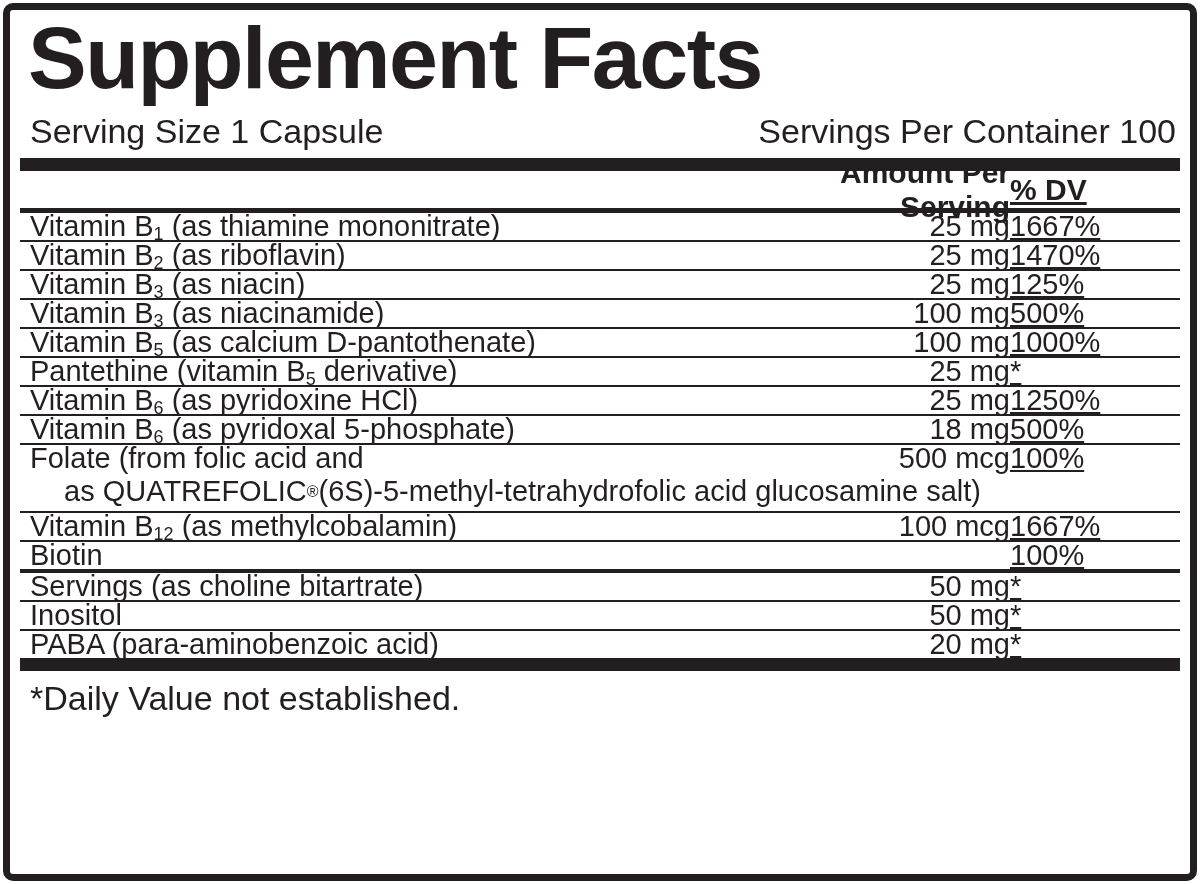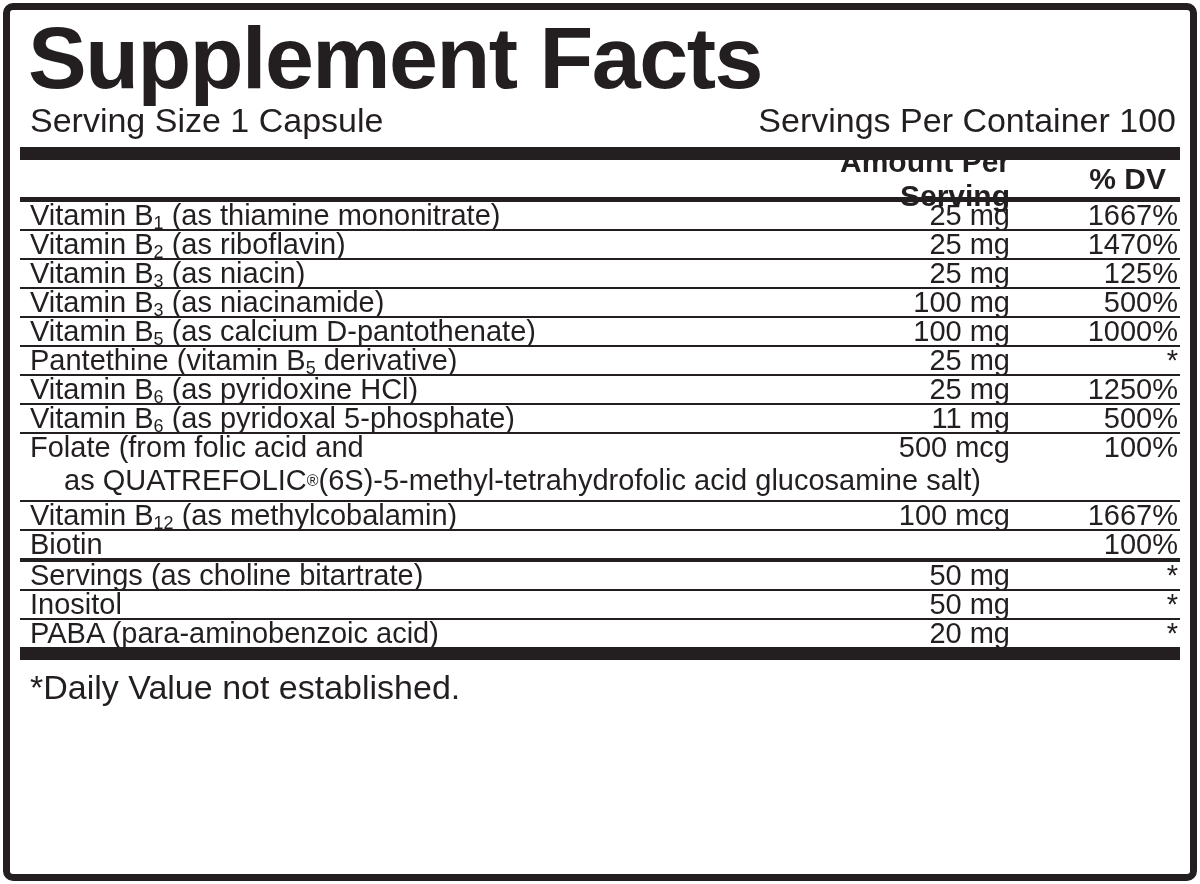--- a/index.html
+++ b/index.html
@@ -16,21 +16,21 @@
     inset: 3px;
     border: 7px solid var(--ink);
     border-radius: 10px;
     background: #ffffff;
     overflow: hidden;
     display: flex;
     flex-direction: column;
     padding: 0 6px;
   }
   .panel-title {
-    margin: 6px 0 3px 12px;
+    margin: 6px 0 14px 12px;
     font-size: 88px;
     font-weight: bold;
     letter-spacing: -1.5px;
     line-height: 0.95;
     white-space: nowrap;
   }
   .serving-row {
     display: flex;
     justify-content: space-between;
     align-items: flex-end;
@@ -43,21 +43,21 @@
   .bar-med { height: 5px; }
   .header-row {
     display: flex;
     align-items: center;
     height: 37px;
     font-weight: bold;
     font-size: 30px;
   }
   .c-name { flex: 1; padding-left: 14px; }
   .c-amt { width: 190px; text-align: right; flex: none; }
-  .c-dv { width: 174px; text-align: right; padding-right: 6px; flex: none; }
+  .c-dv { width: 174px; text-align: left; padding-right: 6px; flex: none; text-decoration: underline; }
   .header-row .c-dv { padding-right: 18px; }
   .rows { display: flex; flex-direction: column; font-size: 29px; }
   .sep { height: 2px; background: var(--ink); margin: 0 4px; flex: none; }
   .sep-med { height: 4px; }
   .row-main { display: flex; align-items: center; height: 27px; }
   .line2 {
     display: flex; align-items: center;
     height: 39px;
     padding-left: 48px;
   }
@@ -143,21 +143,21 @@
         <div class="row-main">
           <span class="c-name">Vitamin B<sub>6</sub> (as pyridoxine HCl)</span>
           <span class="c-amt">25 mg</span>
           <span class="c-dv">1250%</span>
         </div>
       </div>
       <div class="sep"></div>
       <div class="row">
         <div class="row-main">
           <span class="c-name">Vitamin B<sub>6</sub> (as pyridoxal 5-phosphate)</span>
-          <span class="c-amt">11 mg</span>
+          <span class="c-amt">18 mg</span>
           <span class="c-dv">500%</span>
         </div>
       </div>
       <div class="sep"></div>
       <div class="row">
         <div class="row-main">
           <span class="c-name">Folate (from folic acid and</span>
           <span class="c-amt">500 mcg</span>
           <span class="c-dv">100%</span>
         </div>

